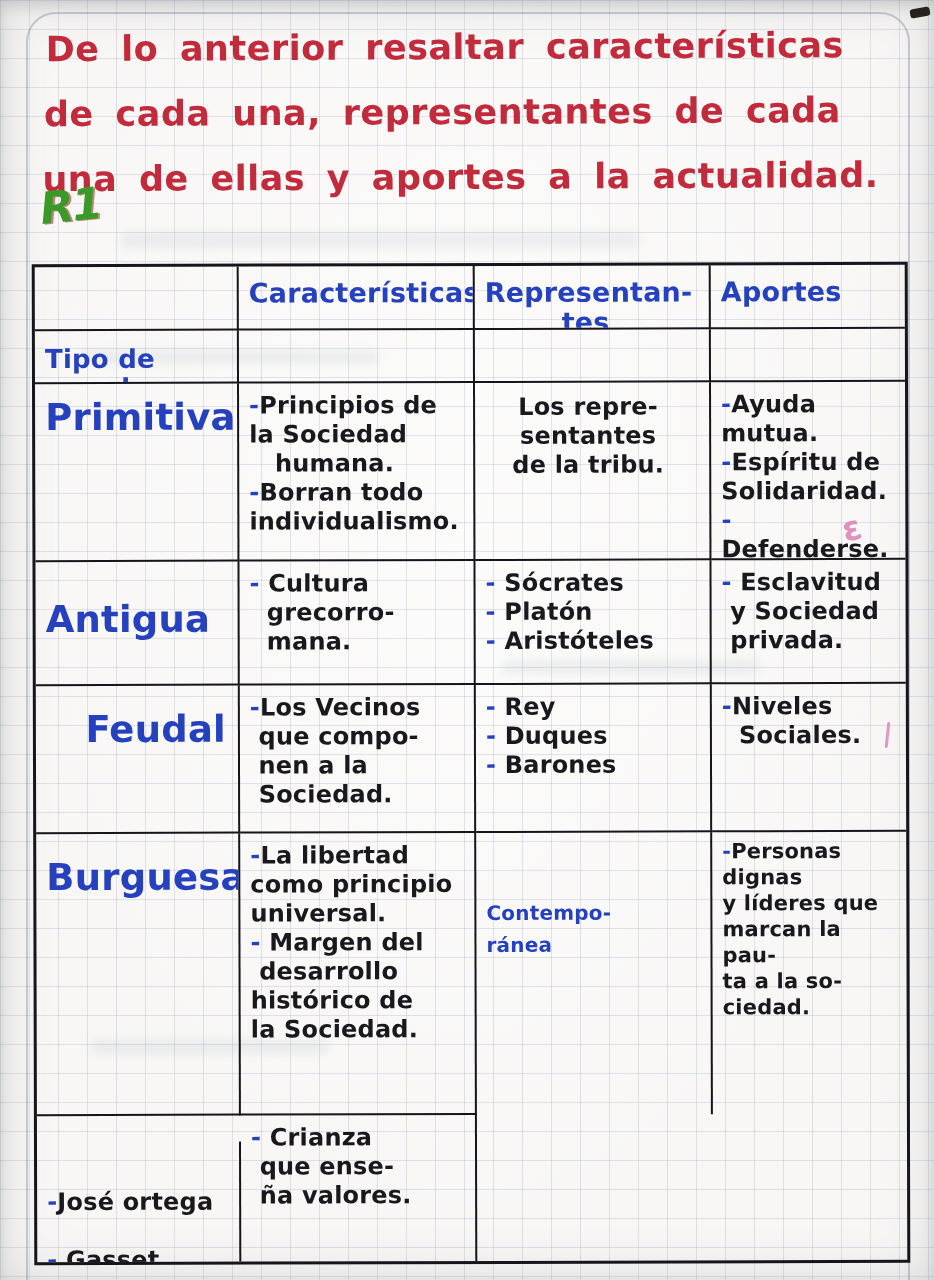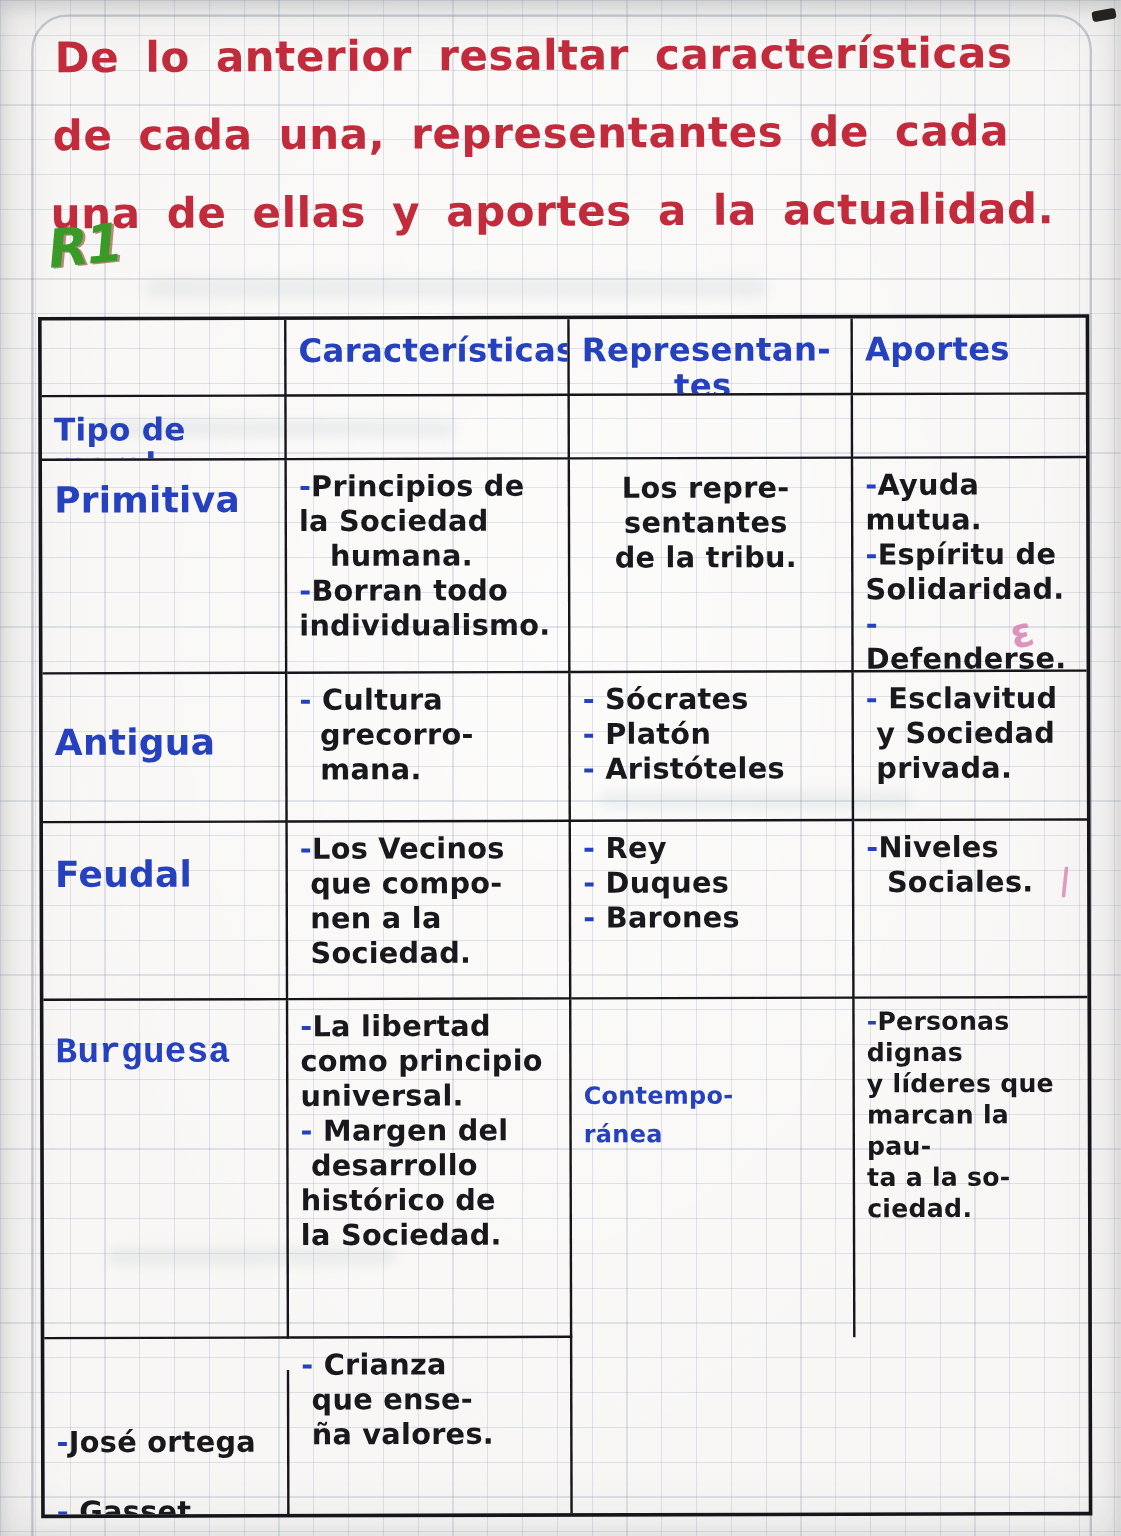--- a/index.html
+++ b/index.html
@@ -68,25 +68,25 @@
     border-right:2px solid #15151b;
     border-bottom:2px solid #15151b;
     padding:8px 12px 0 10px;
     font-size:24px;line-height:29px;font-weight:600;color:#18181d;
     white-space:pre-wrap;overflow:hidden;letter-spacing:0.2px;
   }
   .cell:nth-child(4n){border-right:none;}
   .row-last .cell, .cell.last-row{border-bottom:none;}
   .hdr{color:#2541bd;font-size:27px;line-height:30px;font-weight:600;padding-top:12px;}
   .axis-label{color:#2541bd;font-size:26px;padding-top:14px;}
-  .lbl{color:#2541bd;font-size:30px;line-height:32px;}
+  .lbl{color:#2541bd;font-size:37px;line-height:32px;}
   .lbl-prim{padding-top:18px;}
   .lbl-ant{padding-top:42px;}
-  .lbl-feu{padding-top:28px;}
-  .lbl-bur{padding-top:28px;font-family:Liberation Mono, monospace;}
+  .lbl-feu{padding-top:28px;text-align:right;}
+  .lbl-bur{padding-top:28px;}
   .lbl-con{padding-top:64px;font-size:20px;}
   .center-cell{text-align:center;padding-left:4px;padding-top:10px;}
   .pad-top{padding-top:46px;margin-top:26px;}
   .tight{font-size:21px;line-height:26px;padding-top:6px;}
   .dash{color:#2541bd;}
 </style>
 </head>
 <body>
 
 <div class="paper"></div>

